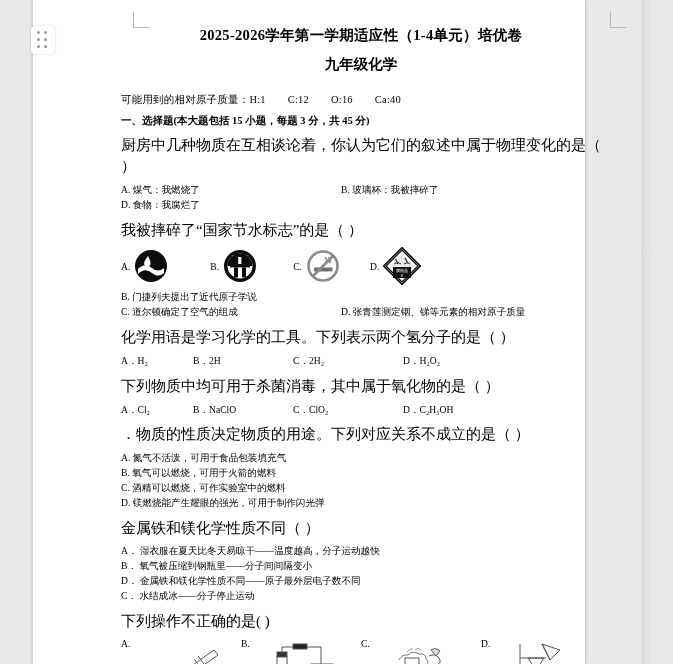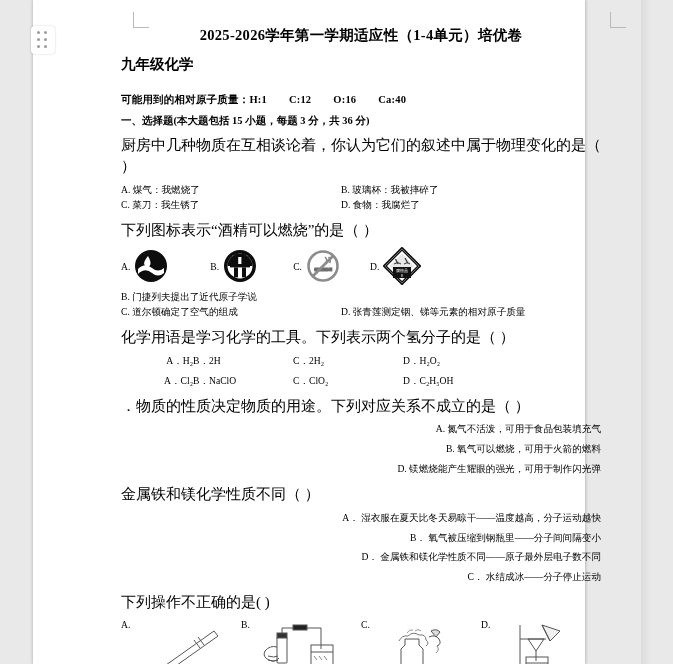--- a/index.html
+++ b/index.html
@@ -42,37 +42,37 @@
   .dots{display:grid;grid-template-columns:repeat(2,5px);grid-template-rows:repeat(3,5px);gap:2px;}
   .dots span{width:3px;height:3px;background:#9b9b9b;border-radius:50%;display:block;}
 
   
   .content{position:absolute;left:88px;top:0;width:480px;}
   .doc-title{
     text-align:center;font-weight:bold;font-size:14.5px;letter-spacing:.3px;
     margin-top:25px;line-height:1.5;
   }
   .doc-subtitle{
-    font-weight:bold;font-size:14.5px;margin-top:7px;line-height:1.5;
+    text-align:center;font-weight:bold;font-size:14.5px;margin-top:7px;line-height:1.5;
   }
   .masses{
-    font-weight:bold;font-size:10.5px;margin-top:17px;letter-spacing:.2px;
+    font-weight:normal;font-size:10.5px;margin-top:17px;letter-spacing:.2px;
   }
   .masses .sp{display:inline-block;width:22px;}
   .section-title{font-weight:bold;font-size:10.5px;margin-top:7px;}
 
   .q{font-size:15px;margin-top:7px;line-height:1.45;}
   .opts{font-size:9.6px;margin-top:5px;line-height:1.55;}
   .opts .row{display:flex;}
   .opts .row .c1{width:220px;}
   .opts .row .c2{flex:1;}
-  .opts.stack div{margin-top:5px;text-align:right;}
+  .opts.stack div{}
   .opts.inline4{display:flex;}
   .opts.inline4 span{display:inline-block;}
-  .w1{width:72px;text-align:right;}
+  .w1{width:72px;}
   .w2{width:100px;}
   .w3{width:110px;}
 
   
   .icon-row{display:flex;align-items:center;margin-top:6px;gap:0;}
   .icon-item{display:flex;align-items:center;}
   .icon-lab{font-size:9.6px;margin-right:4px;}
   .ic{display:block;}
   .sp-a{width:42px;}
   .sp-b{width:36px;}
@@ -102,35 +102,34 @@
 
     <div class="content">
 
       <div class="doc-title">2025-2026学年第一学期适应性（1-4单元）培优卷</div>
       <div class="doc-subtitle">九年级化学</div>
 
       <div class="masses">
         <span>可能用到的相对原子质量：</span><span>H:1</span><span class="sp"></span><span>C:12</span><span class="sp"></span><span>O:16</span><span class="sp"></span><span>Ca:40</span>
       </div>
 
-      <div class="section-title">一、选择题(本大题包括 15 小题，每题 3 分，共 36 分)</div>
+      <div class="section-title">一、选择题(本大题包括 15 小题，每题 3 分，共 45 分)</div>
 
       <div class="q">厨房中几种物质在互相谈论着，你认为它们的叙述中属于物理变化的是（      ）</div>
       <div class="opts">
         <div class="row">
             <span class="c1">A. 煤气：我燃烧了</span>
             <span class="c2">B. 玻璃杯：我被摔碎了</span>
           </div>
         <div class="row">
-            <span class="c1">C. 菜刀：我生锈了</span>
             <span class="c2">D. 食物：我腐烂了</span>
           </div>
       </div>
 
-      <div class="q">下列图标表示“酒精可以燃烧”的是（      ）</div>
+      <div class="q">我被摔碎了“国家节水标志”的是（      ）</div>
       <div class="icon-row">
 
         <div class="icon-item">
           <span class="icon-lab">A.</span>
           <svg class="ic" width="34" height="34" viewBox="0 0 34 34">
             <circle cx="17" cy="17" r="16" fill="#0d0d0d"></circle>
             <path d="M4 20 Q11 13 18 19 Q24 24 30 19 L30 24 Q24 29 18 24 Q11 18 4 25 Z" fill="#fff"></path>
             <path d="M14 7 C10 12 9 15 11.5 17 C14 19 17 17 16.5 13.5 C16.2 11 15 9 14 7 Z" fill="#fff"></path>
           </svg>
         </div>
@@ -190,31 +189,33 @@
       </div>
 
       <div class="q">化学用语是学习化学的工具。下列表示两个氢分子的是（      ）</div>
       <div class="opts inline4">
         <span class="w1">A．H₂</span>
         <span class="w2">B．2H</span>
         <span class="w3">C．2H₂</span>
         <span>D．H₂O₂</span>
       </div>
 
+      <div class="q">下列物质中均可用于杀菌消毒，其中属于氧化物的是（      ）</div>
       <div class="opts inline4">
         <span class="w1">A．Cl₂</span>
         <span class="w2">B．NaClO</span>
         <span class="w3">C．ClO₂</span>
         <span>D．C₂H₅OH</span>
       </div>
 
       <div class="q">．物质的性质决定物质的用途。下列对应关系不成立的是（      ）</div>
       <div class="opts stack">
         <div>A. 氮气不活泼，可用于食品包装填充气</div>
         <div>B. 氧气可以燃烧，可用于火箭的燃料</div>
+        <div>C. 酒精可以燃烧，可作实验室中的燃料</div>
         <div>D. 镁燃烧能产生耀眼的强光，可用于制作闪光弹</div>
       </div>
 
       <div class="q">金属铁和镁化学性质不同（      ）</div>
       <div class="opts stack">
         <div>A． 湿衣服在夏天比冬天易晾干——温度越高，分子运动越快</div>
         <div>B． 氧气被压缩到钢瓶里——分子间间隔变小</div>
         <div>D． 金属铁和镁化学性质不同——原子最外层电子数不同</div>
         <div>C． 水结成冰——分子停止运动</div>
       </div>

